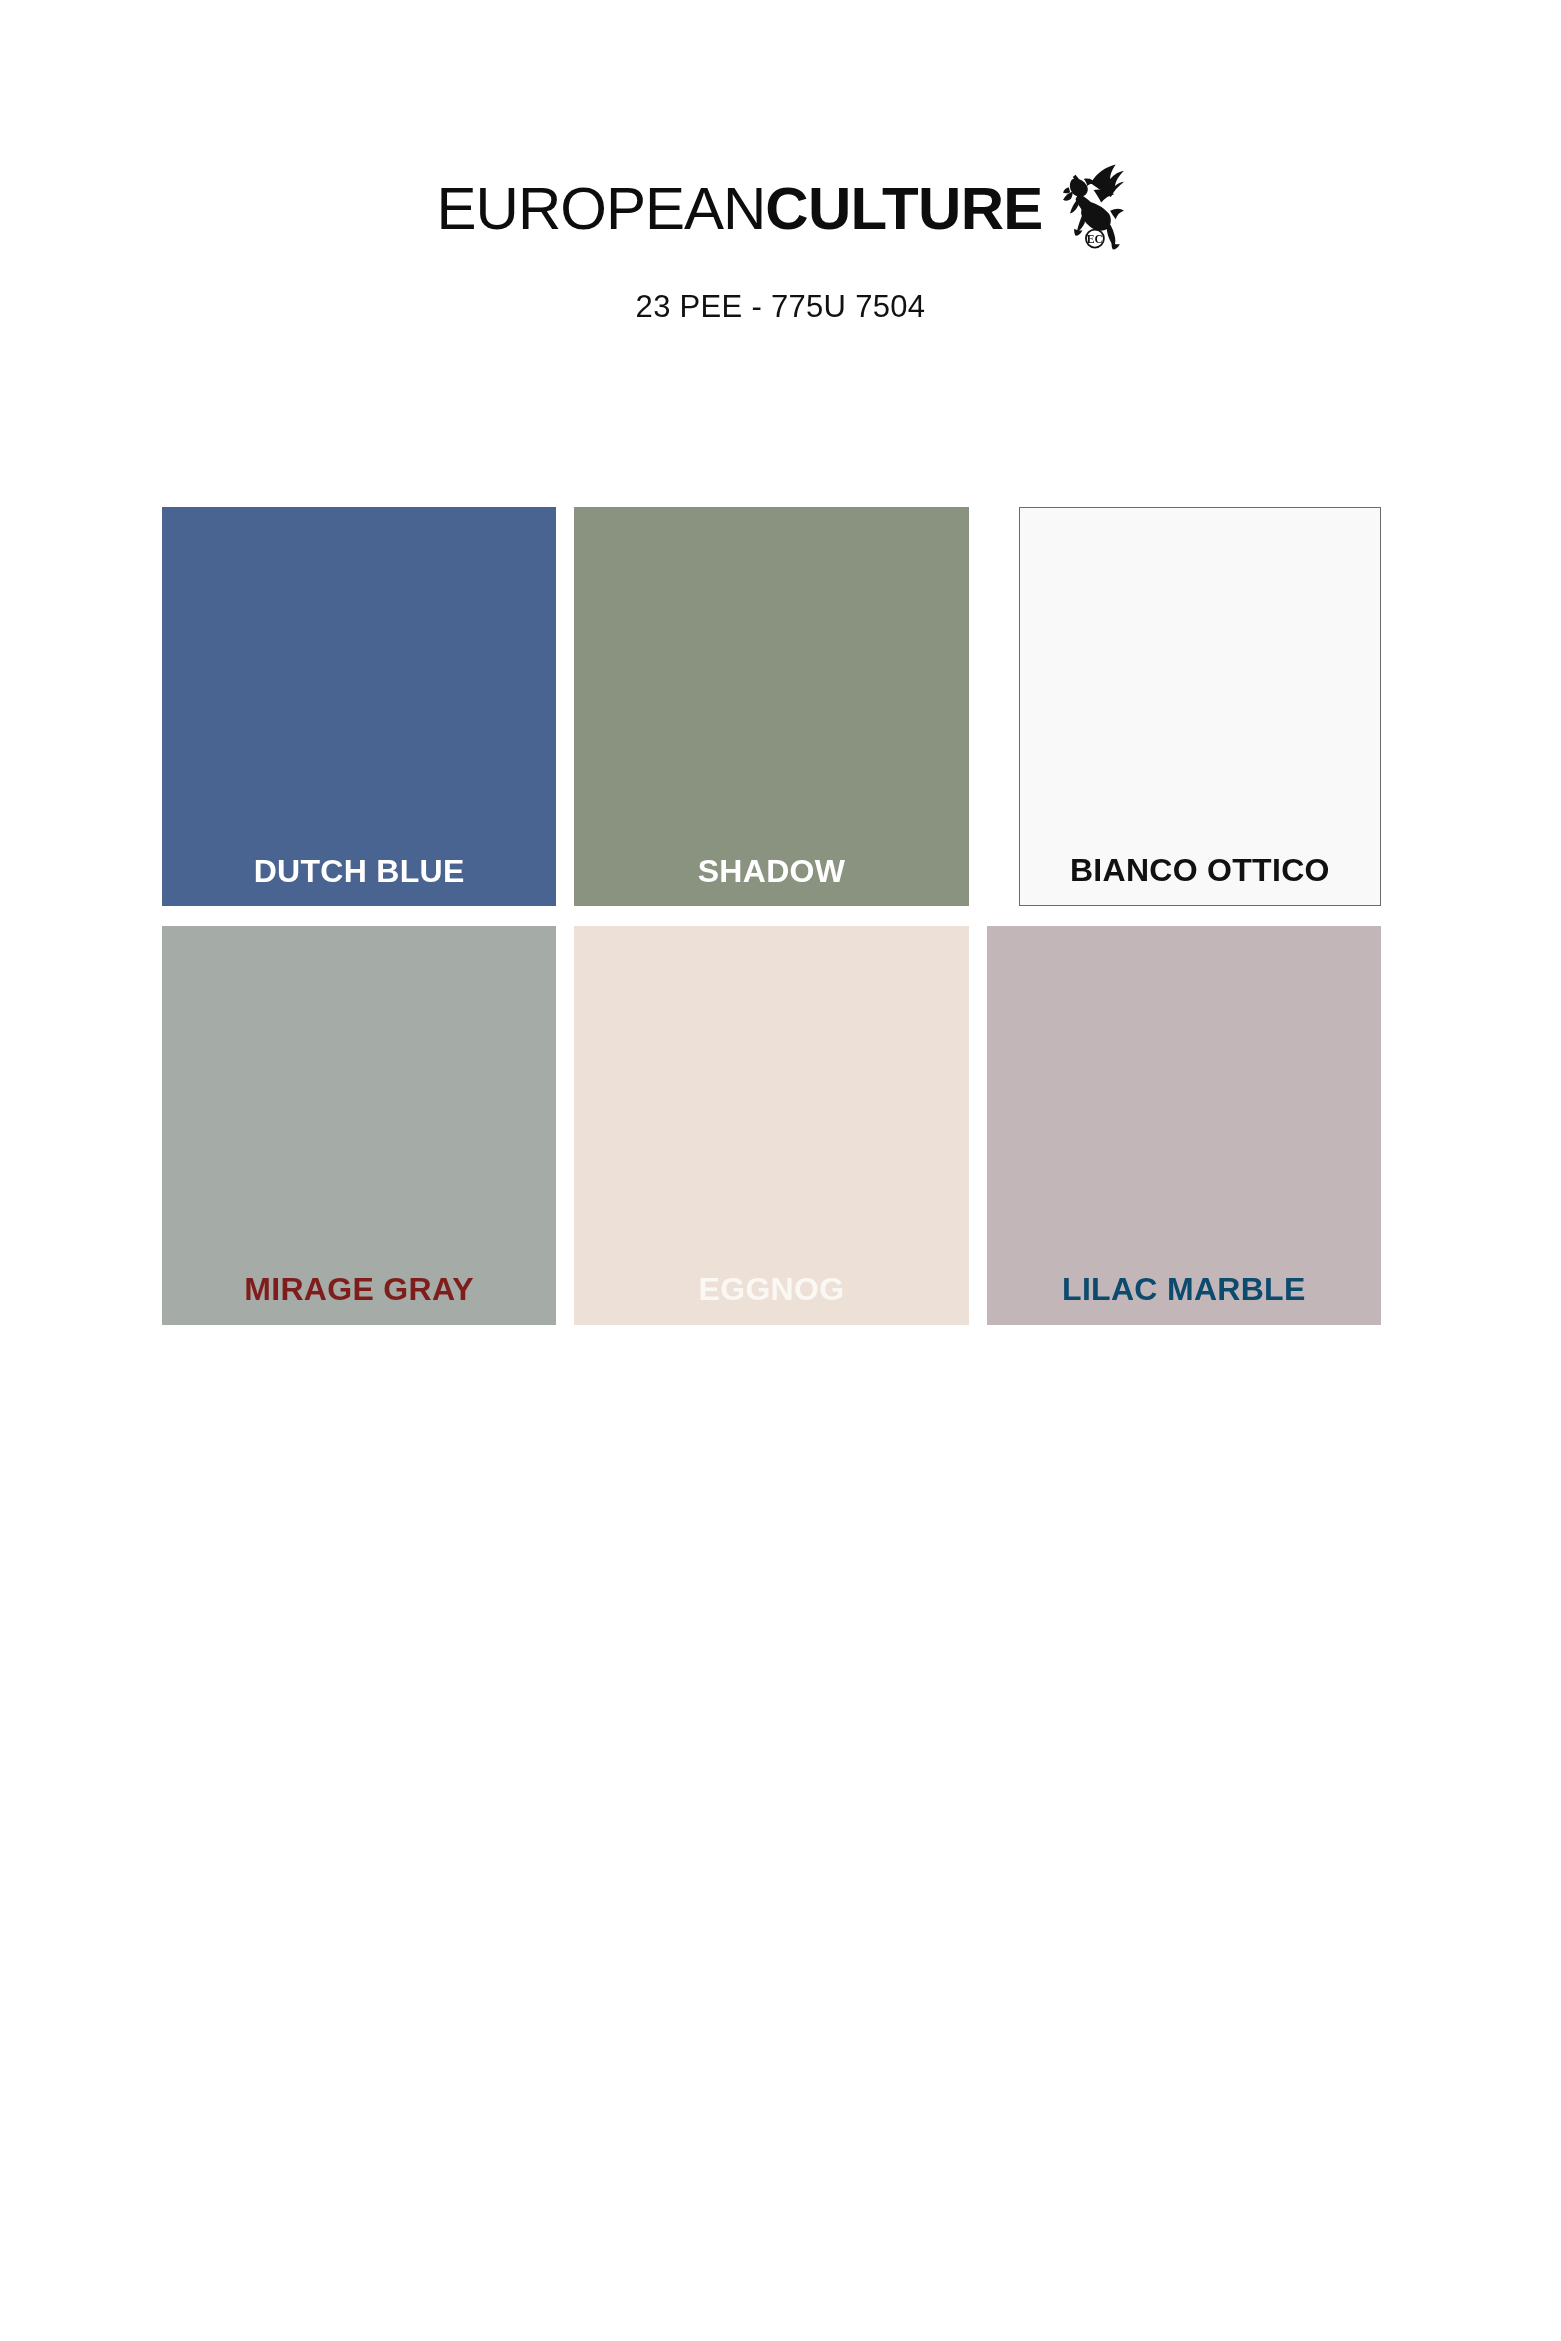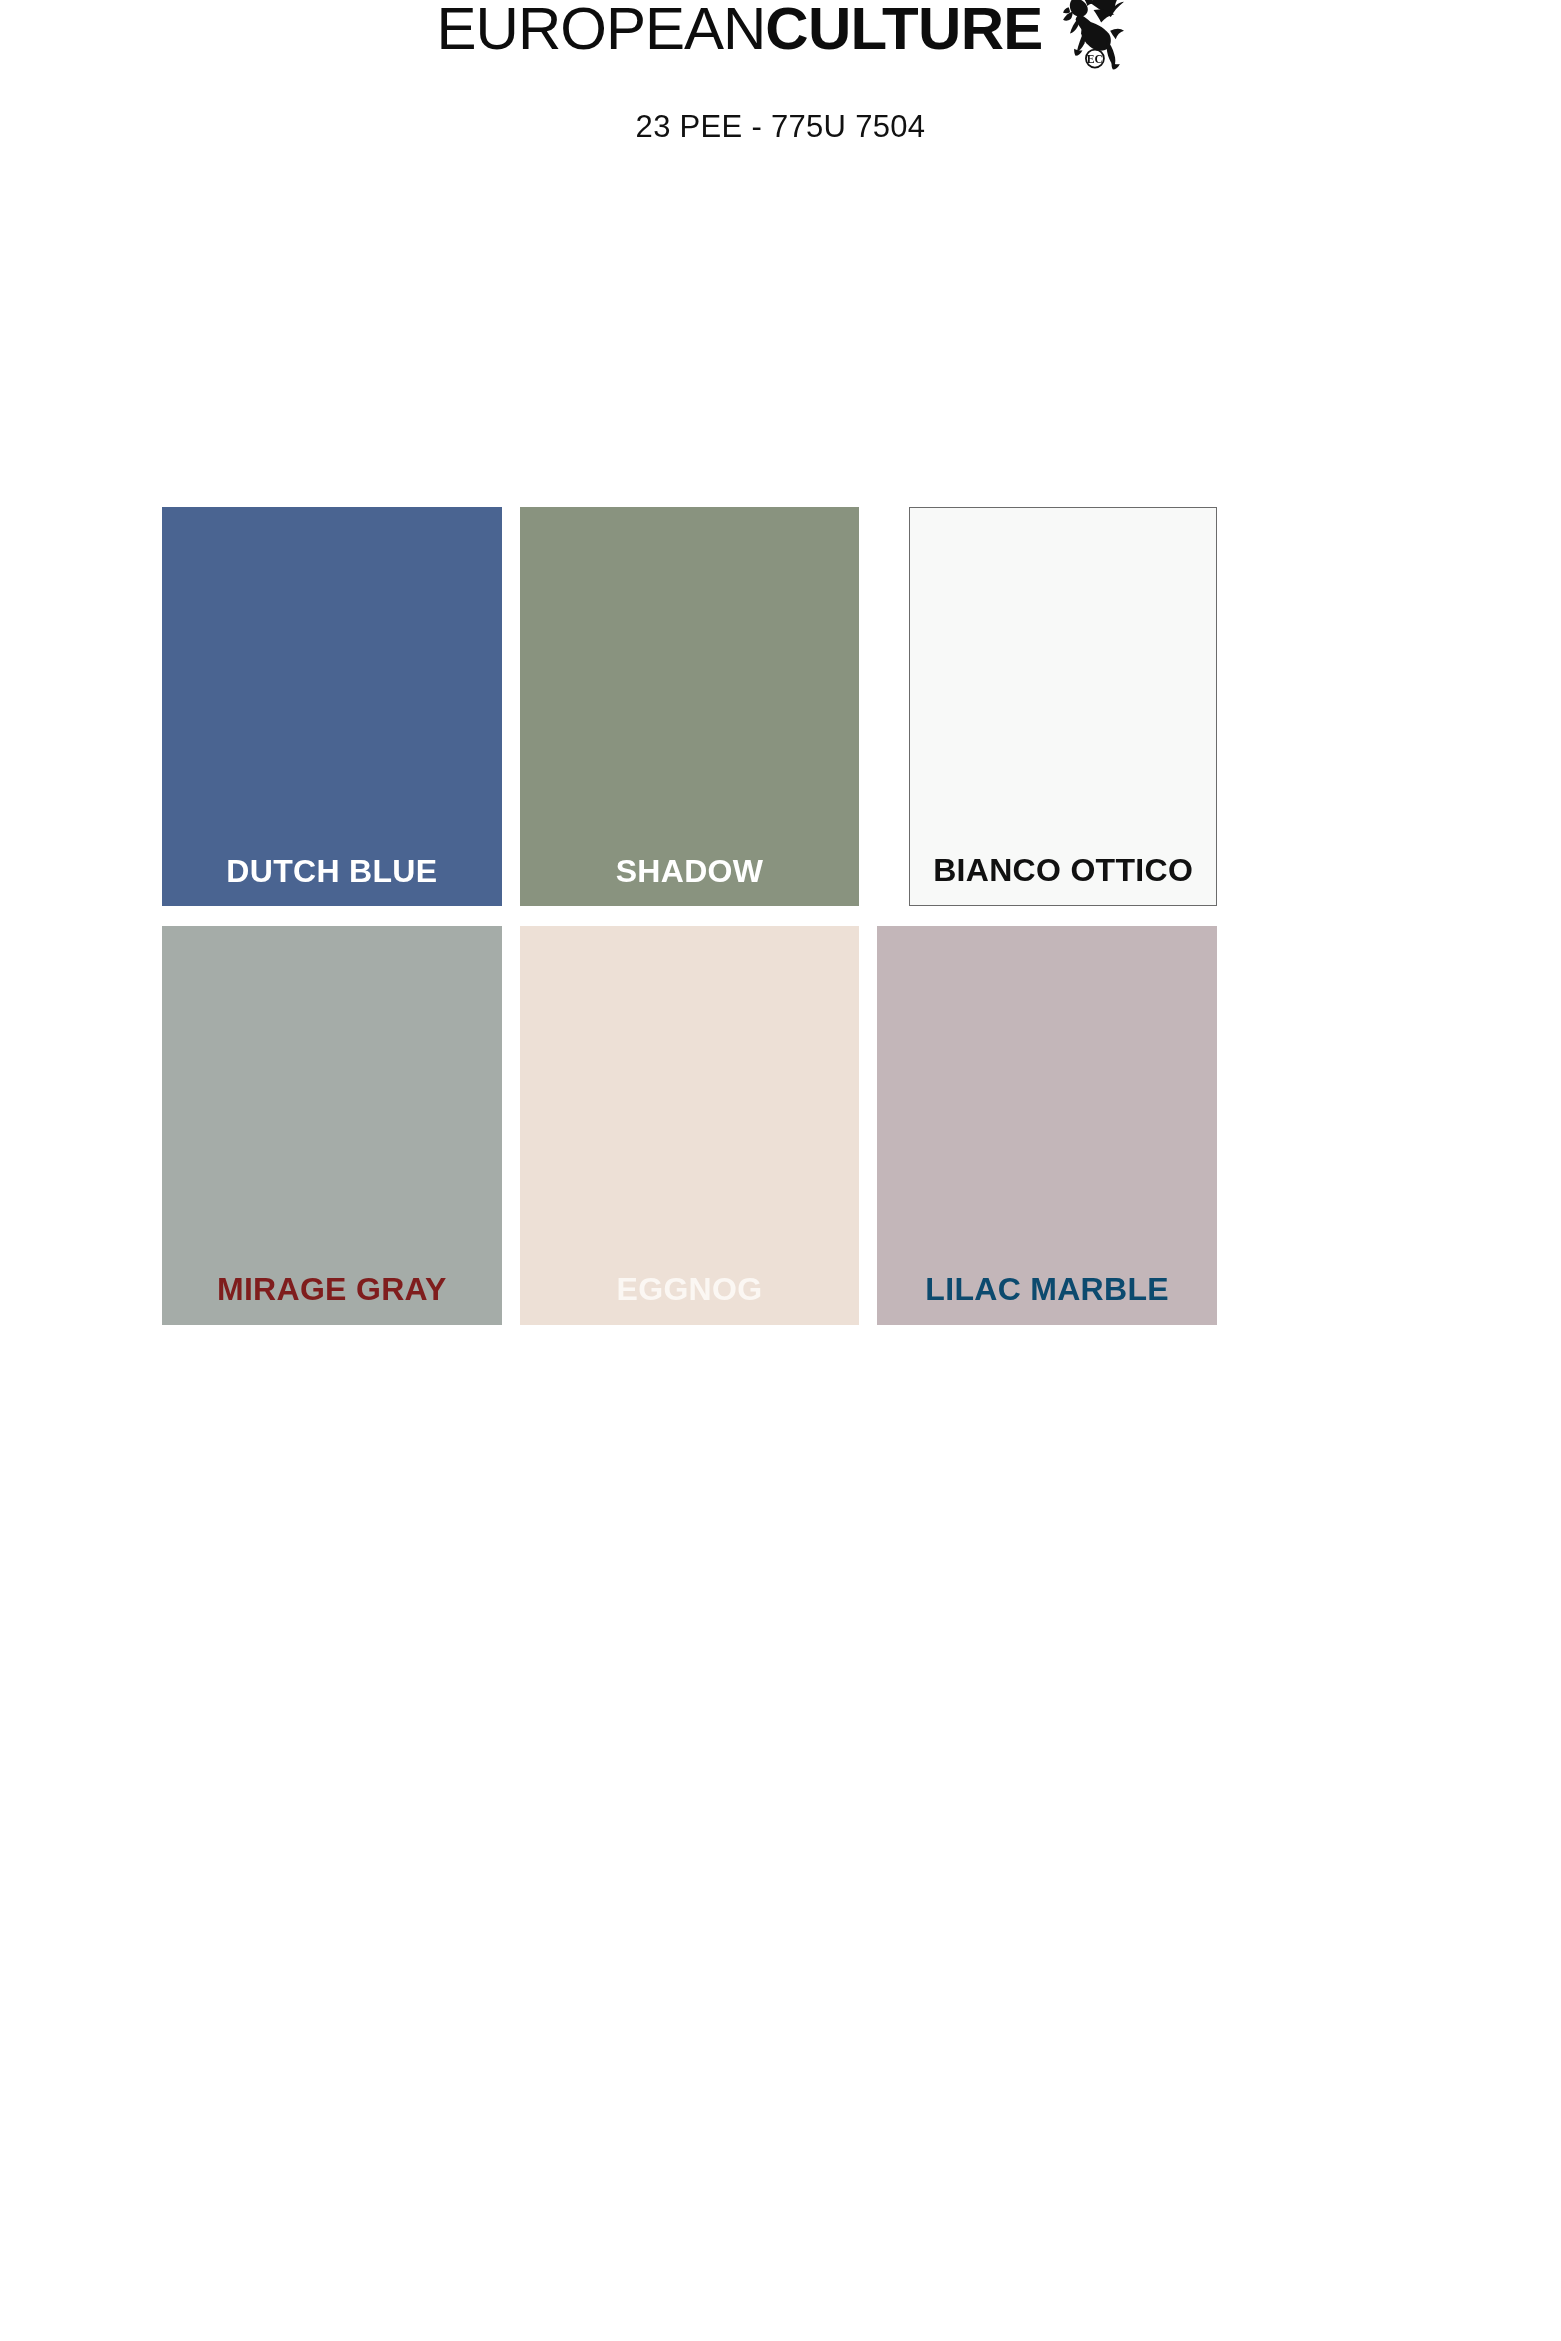--- a/index.html
+++ b/index.html
@@ -12,20 +12,21 @@
     height: 2342px;
     font-family: "Liberation Sans", sans-serif;
     -webkit-font-smoothing: antialiased;
     position: relative;
     overflow: hidden;
   }
 
   
   .header {
     width: 100%;
+    padding-top: 180px;
     display: flex;
     flex-direction: column;
     align-items: center;
   }
 
   .brand-lockup {
     display: flex;
     align-items: flex-start;
     justify-content: center;
   }
@@ -64,21 +65,21 @@
     letter-spacing: 0.3px;
     color: #111111;
     text-align: center;
   }
 
   
   .palette {
     position: absolute;
     left: 162px;
     top: 507px;
-    width: 1055px;
+    width: 1219px;
     display: grid;
     grid-template-columns: repeat(3, 1fr);
     grid-template-rows: 399px 399px;
     column-gap: 18px;
     row-gap: 19.5px;
   }
 
   .swatch {
     position: relative;
     box-sizing: border-box;

